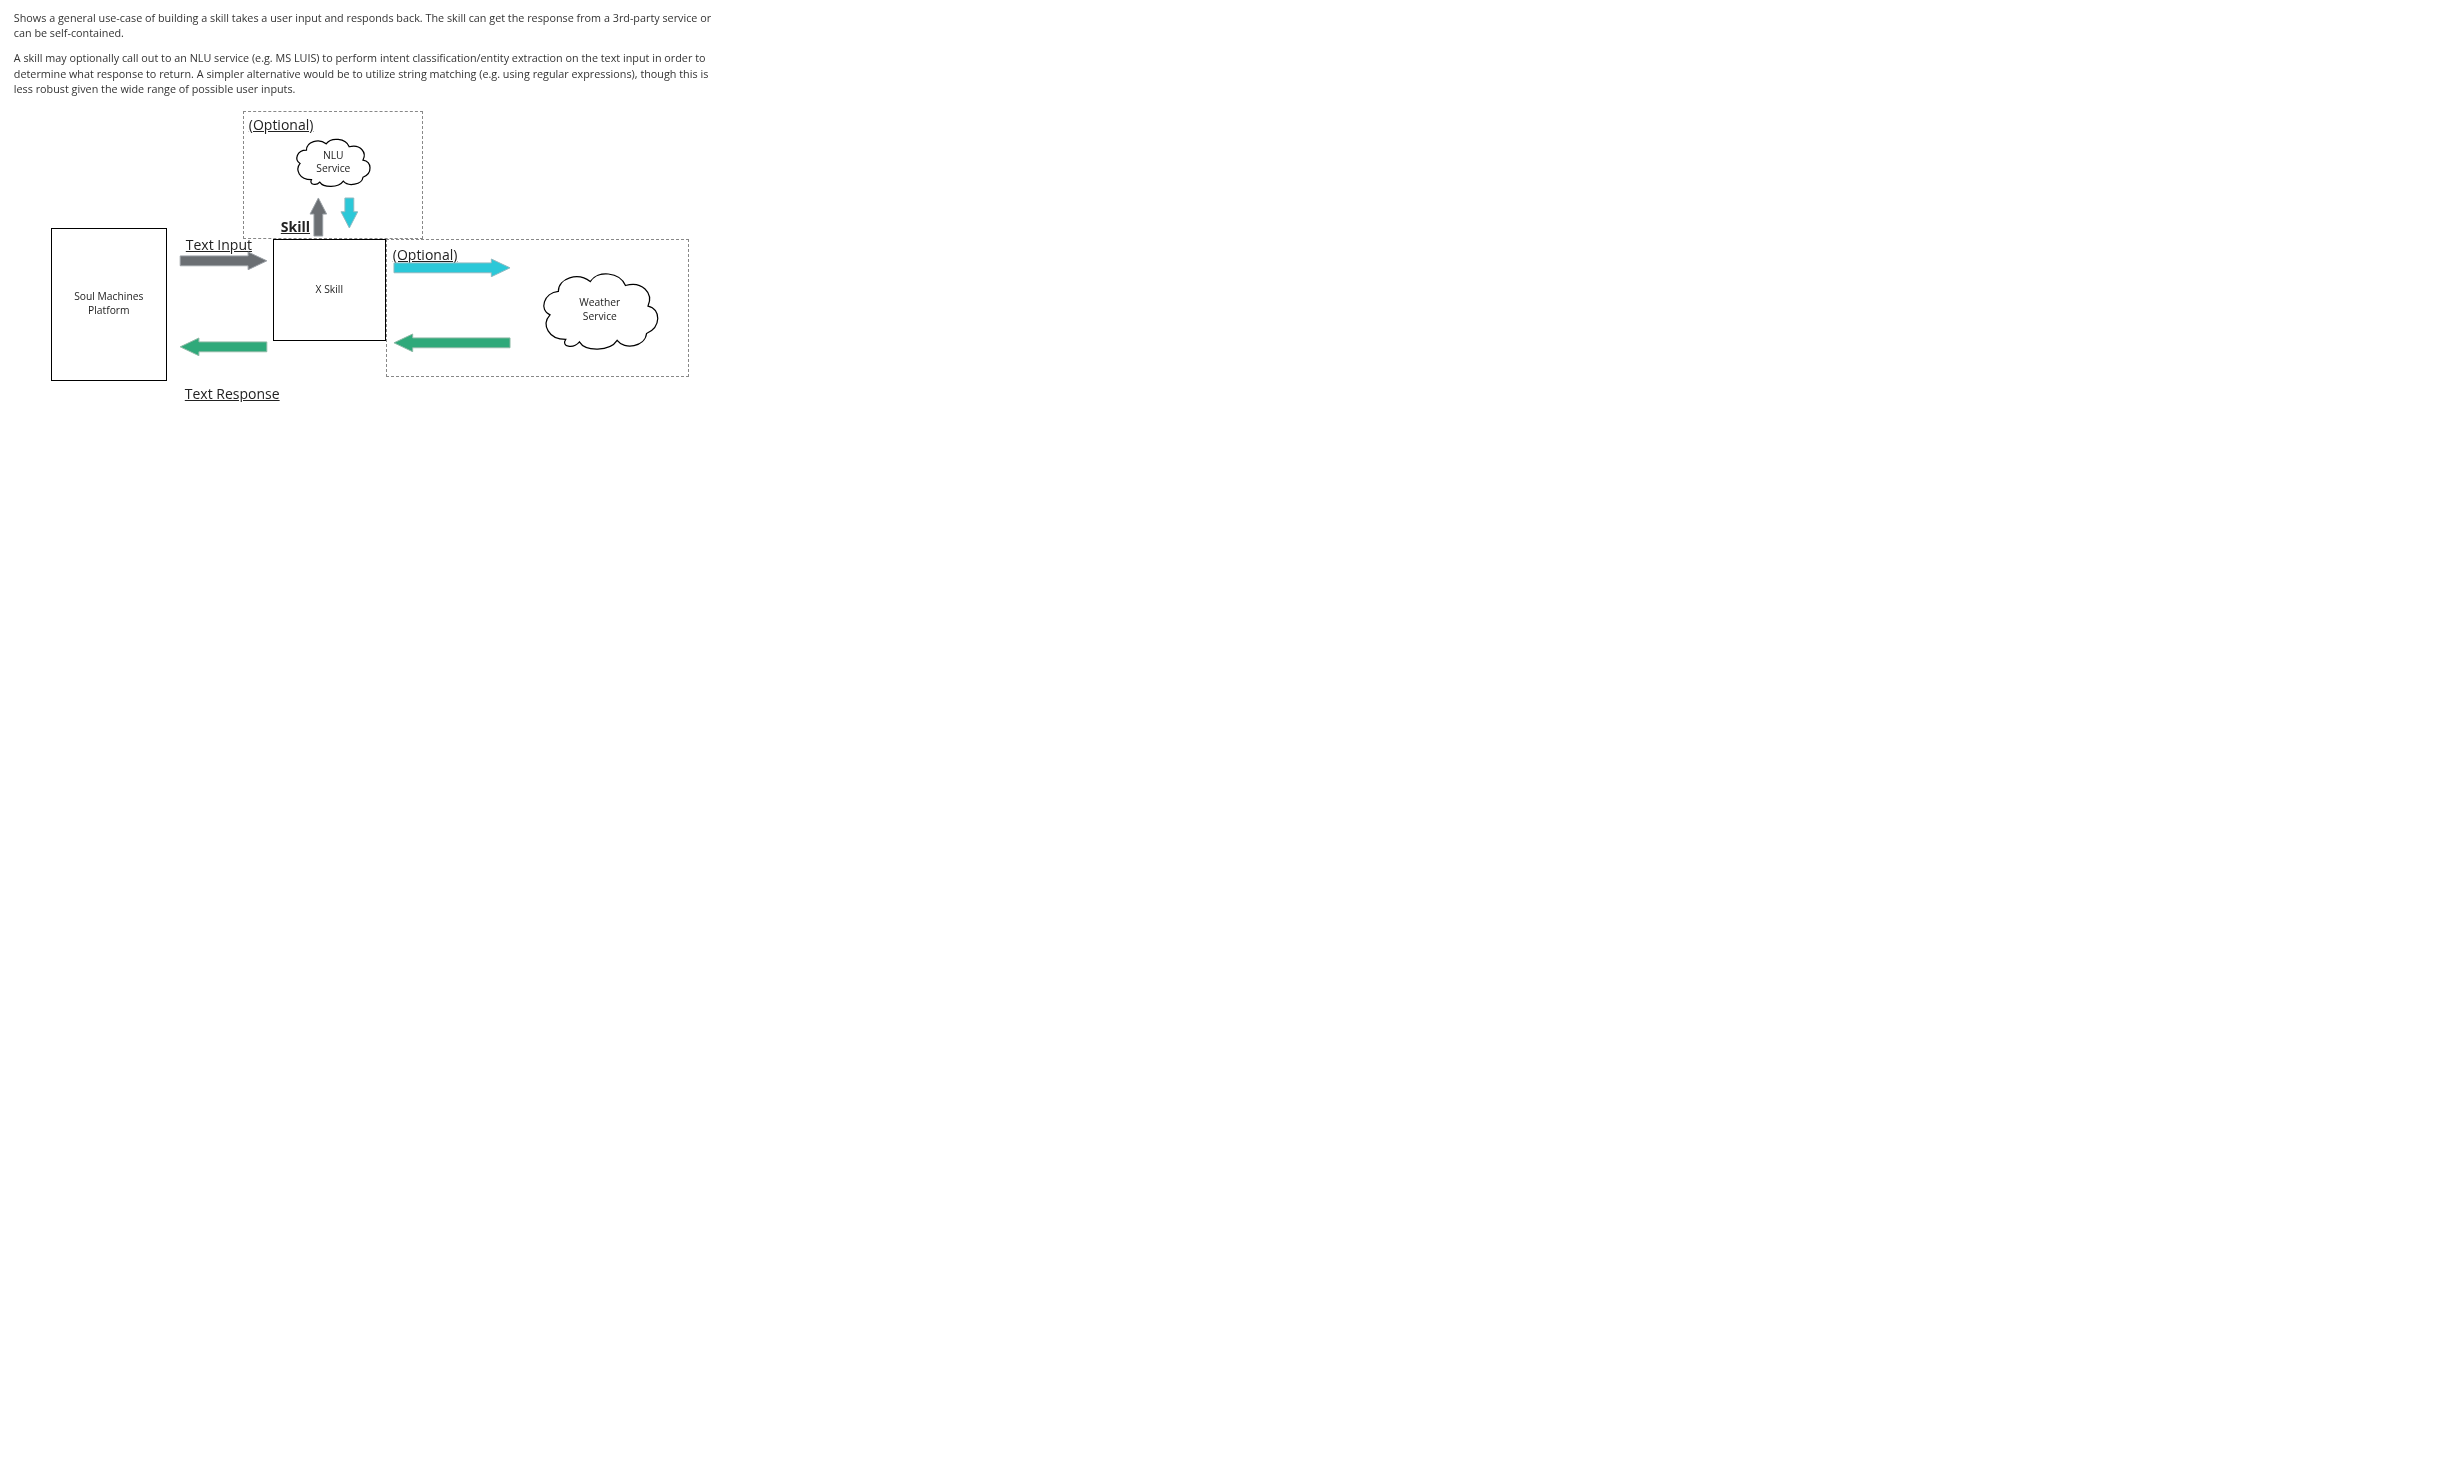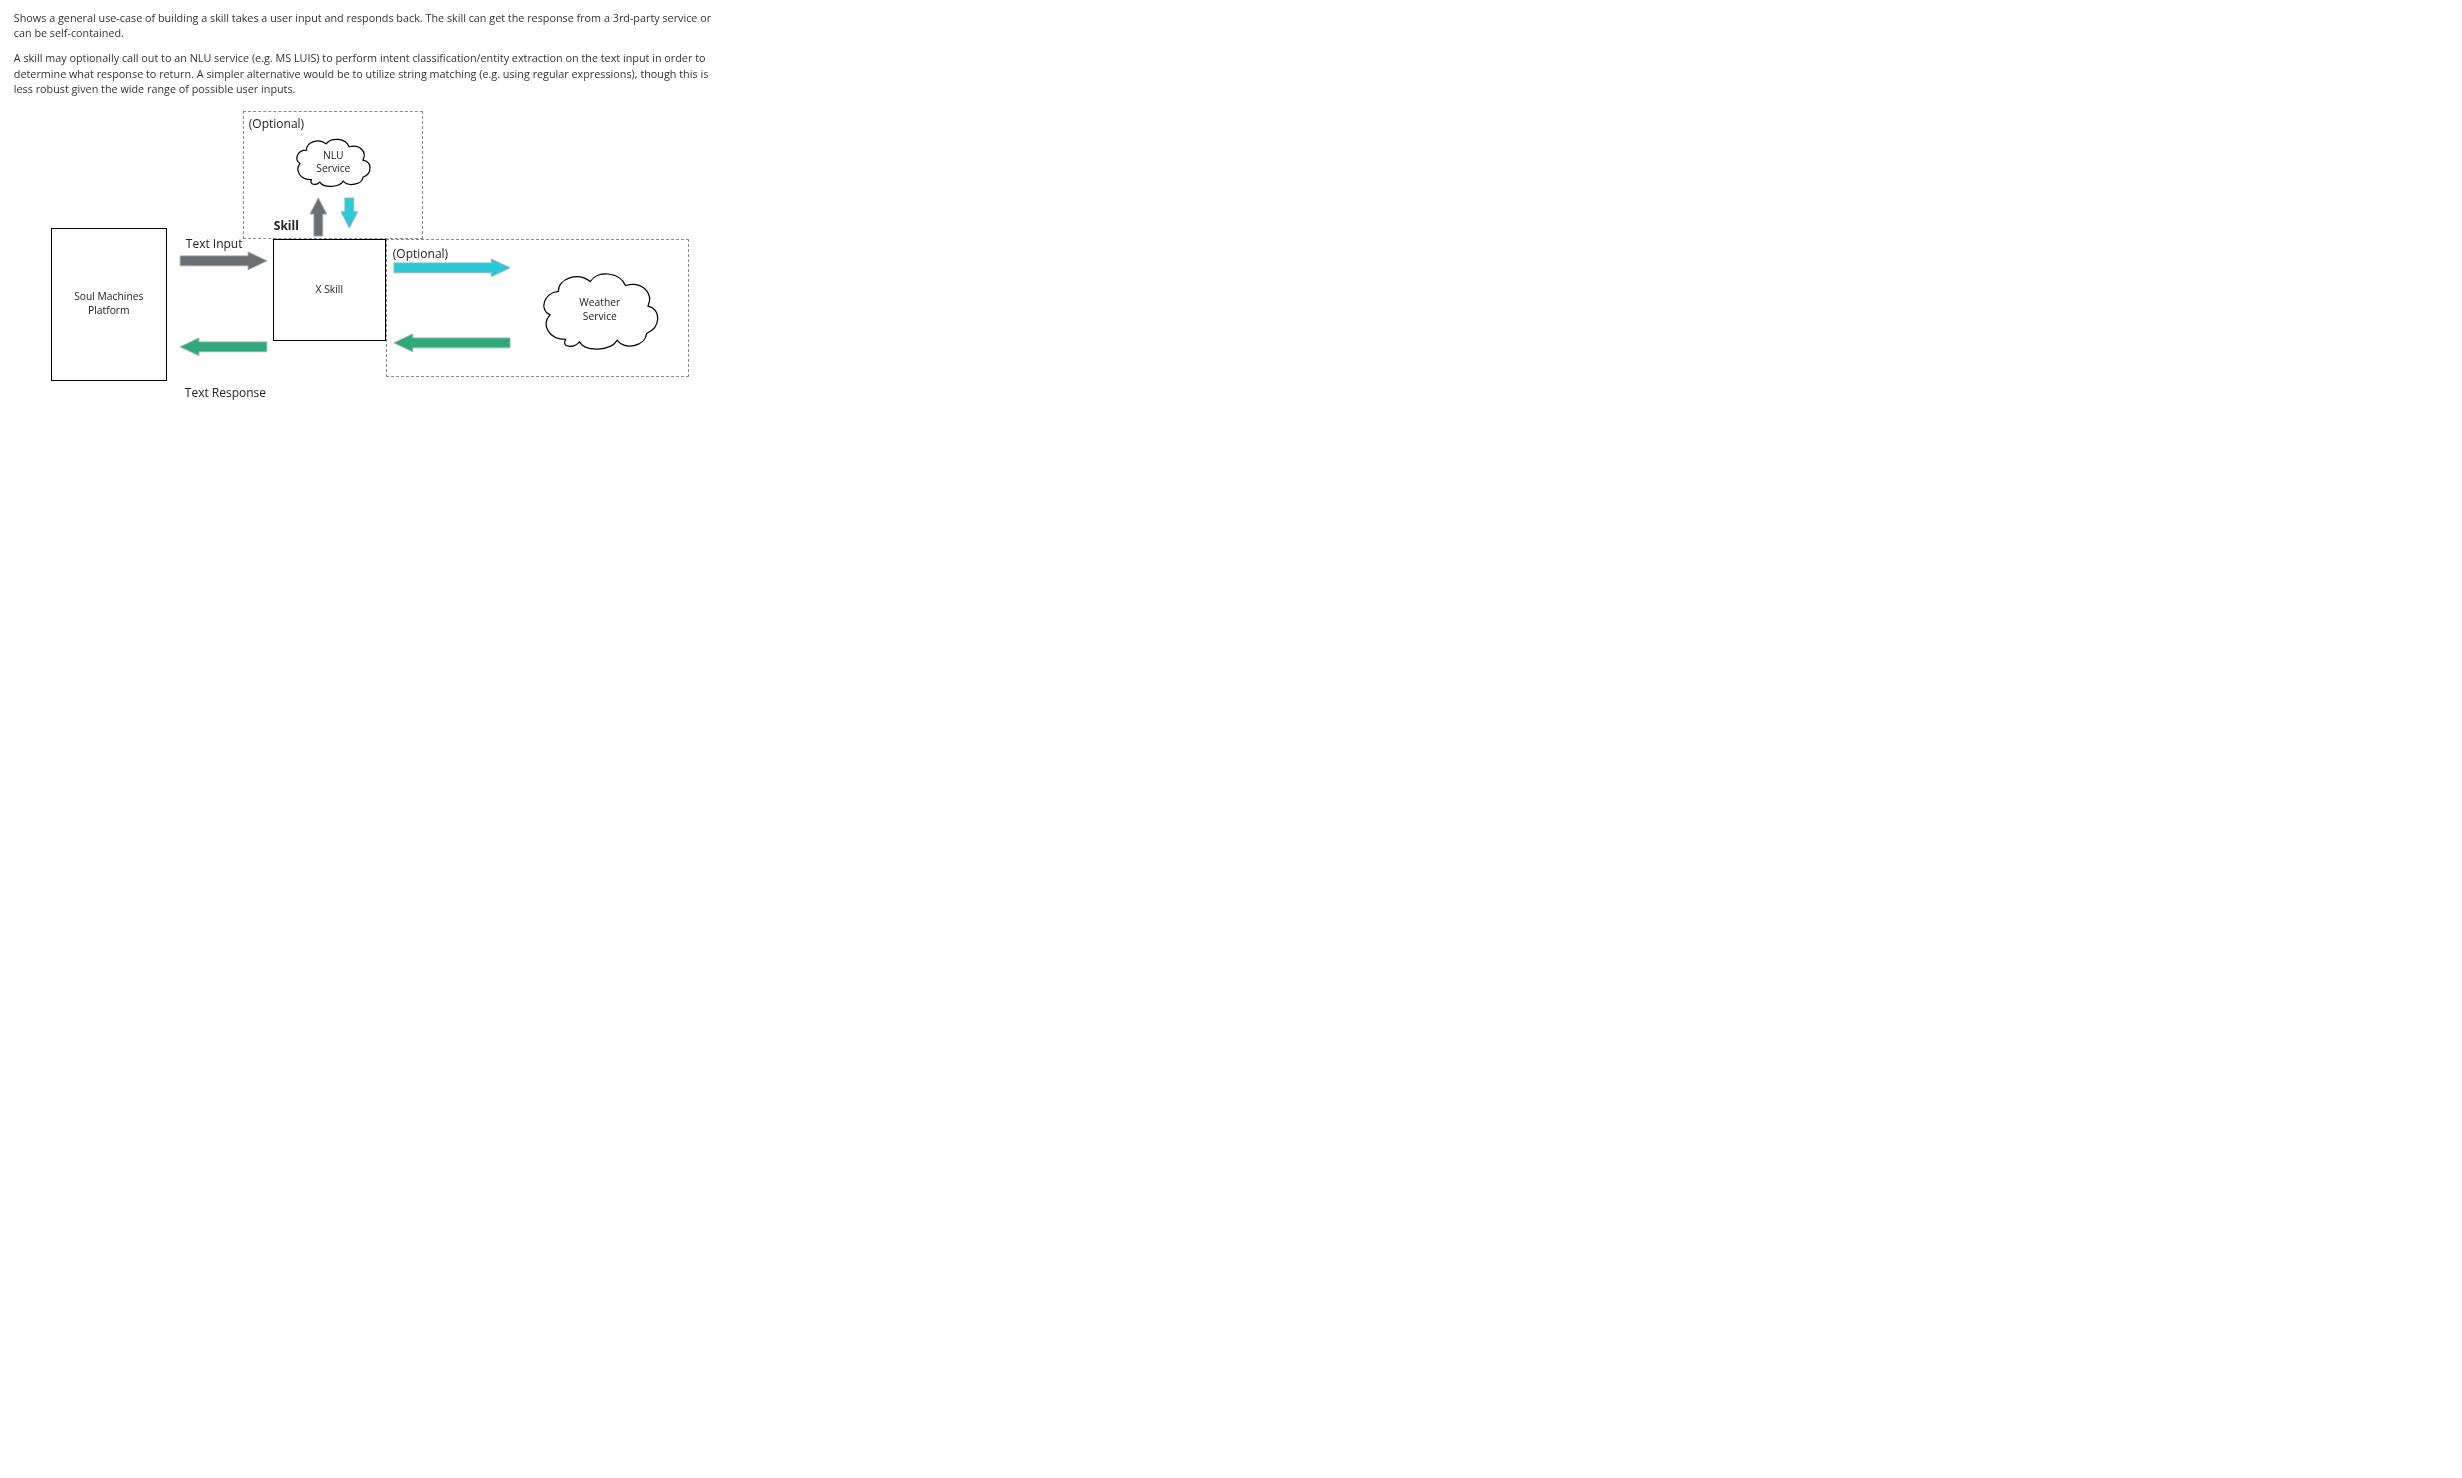--- a/index.html
+++ b/index.html
@@ -34,22 +34,23 @@
       text-align: center;
       line-height: 1.35;
     }
     .dashed-box {
       position: absolute;
       border: 1.5px dashed #888;
       background: transparent;
     }
     .label {
       position: absolute;
-      font-size: 12px;
+      font-size: 14px;
       color: #222;
+      text-decoration: underline;
     }
     .label-bold {
       font-weight: 700;
     }
     .cloud {
       position: absolute;
       display: flex;
       align-items: center;
       justify-content: center;
     }
@@ -84,21 +85,21 @@
 
   <div class="box" style="left:37px; top:122px; width:116px; height:153px;">
     <span>Soul Machines</span>
     <span>Platform</span>
   </div>
 
   <div class="box" style="left:259px; top:133px; width:113px; height:102px;">
     <span>X Skill</span>
   </div>
 
-  <span class="label label-bold" style="left:260px; top:111px;">Skill</span>
+  <span class="label label-bold" style="left:267px; top:111px;">Skill</span>
 
   <div class="cloud" style="left:275px; top:27px; width:89px; height:59px;">
     <svg viewBox="0 0 180 120" width="89" height="59">
       <path d="M45,95 C20,95 12,75 22,62 C10,55 15,35 35,35 C35,18 60,10 75,22 C85,8 115,10 122,28 C145,22 158,40 150,55 C168,58 170,82 150,90 C148,105 120,110 110,98 C100,112 70,112 62,100 C55,108 40,105 45,95 Z" fill="#ffffff" stroke="#000" stroke-width="2.5"></path>
     </svg>
     <div class="cloud-text">
       <div>NLU</div>
       <div>Service</div>
     </div>
   </div>

